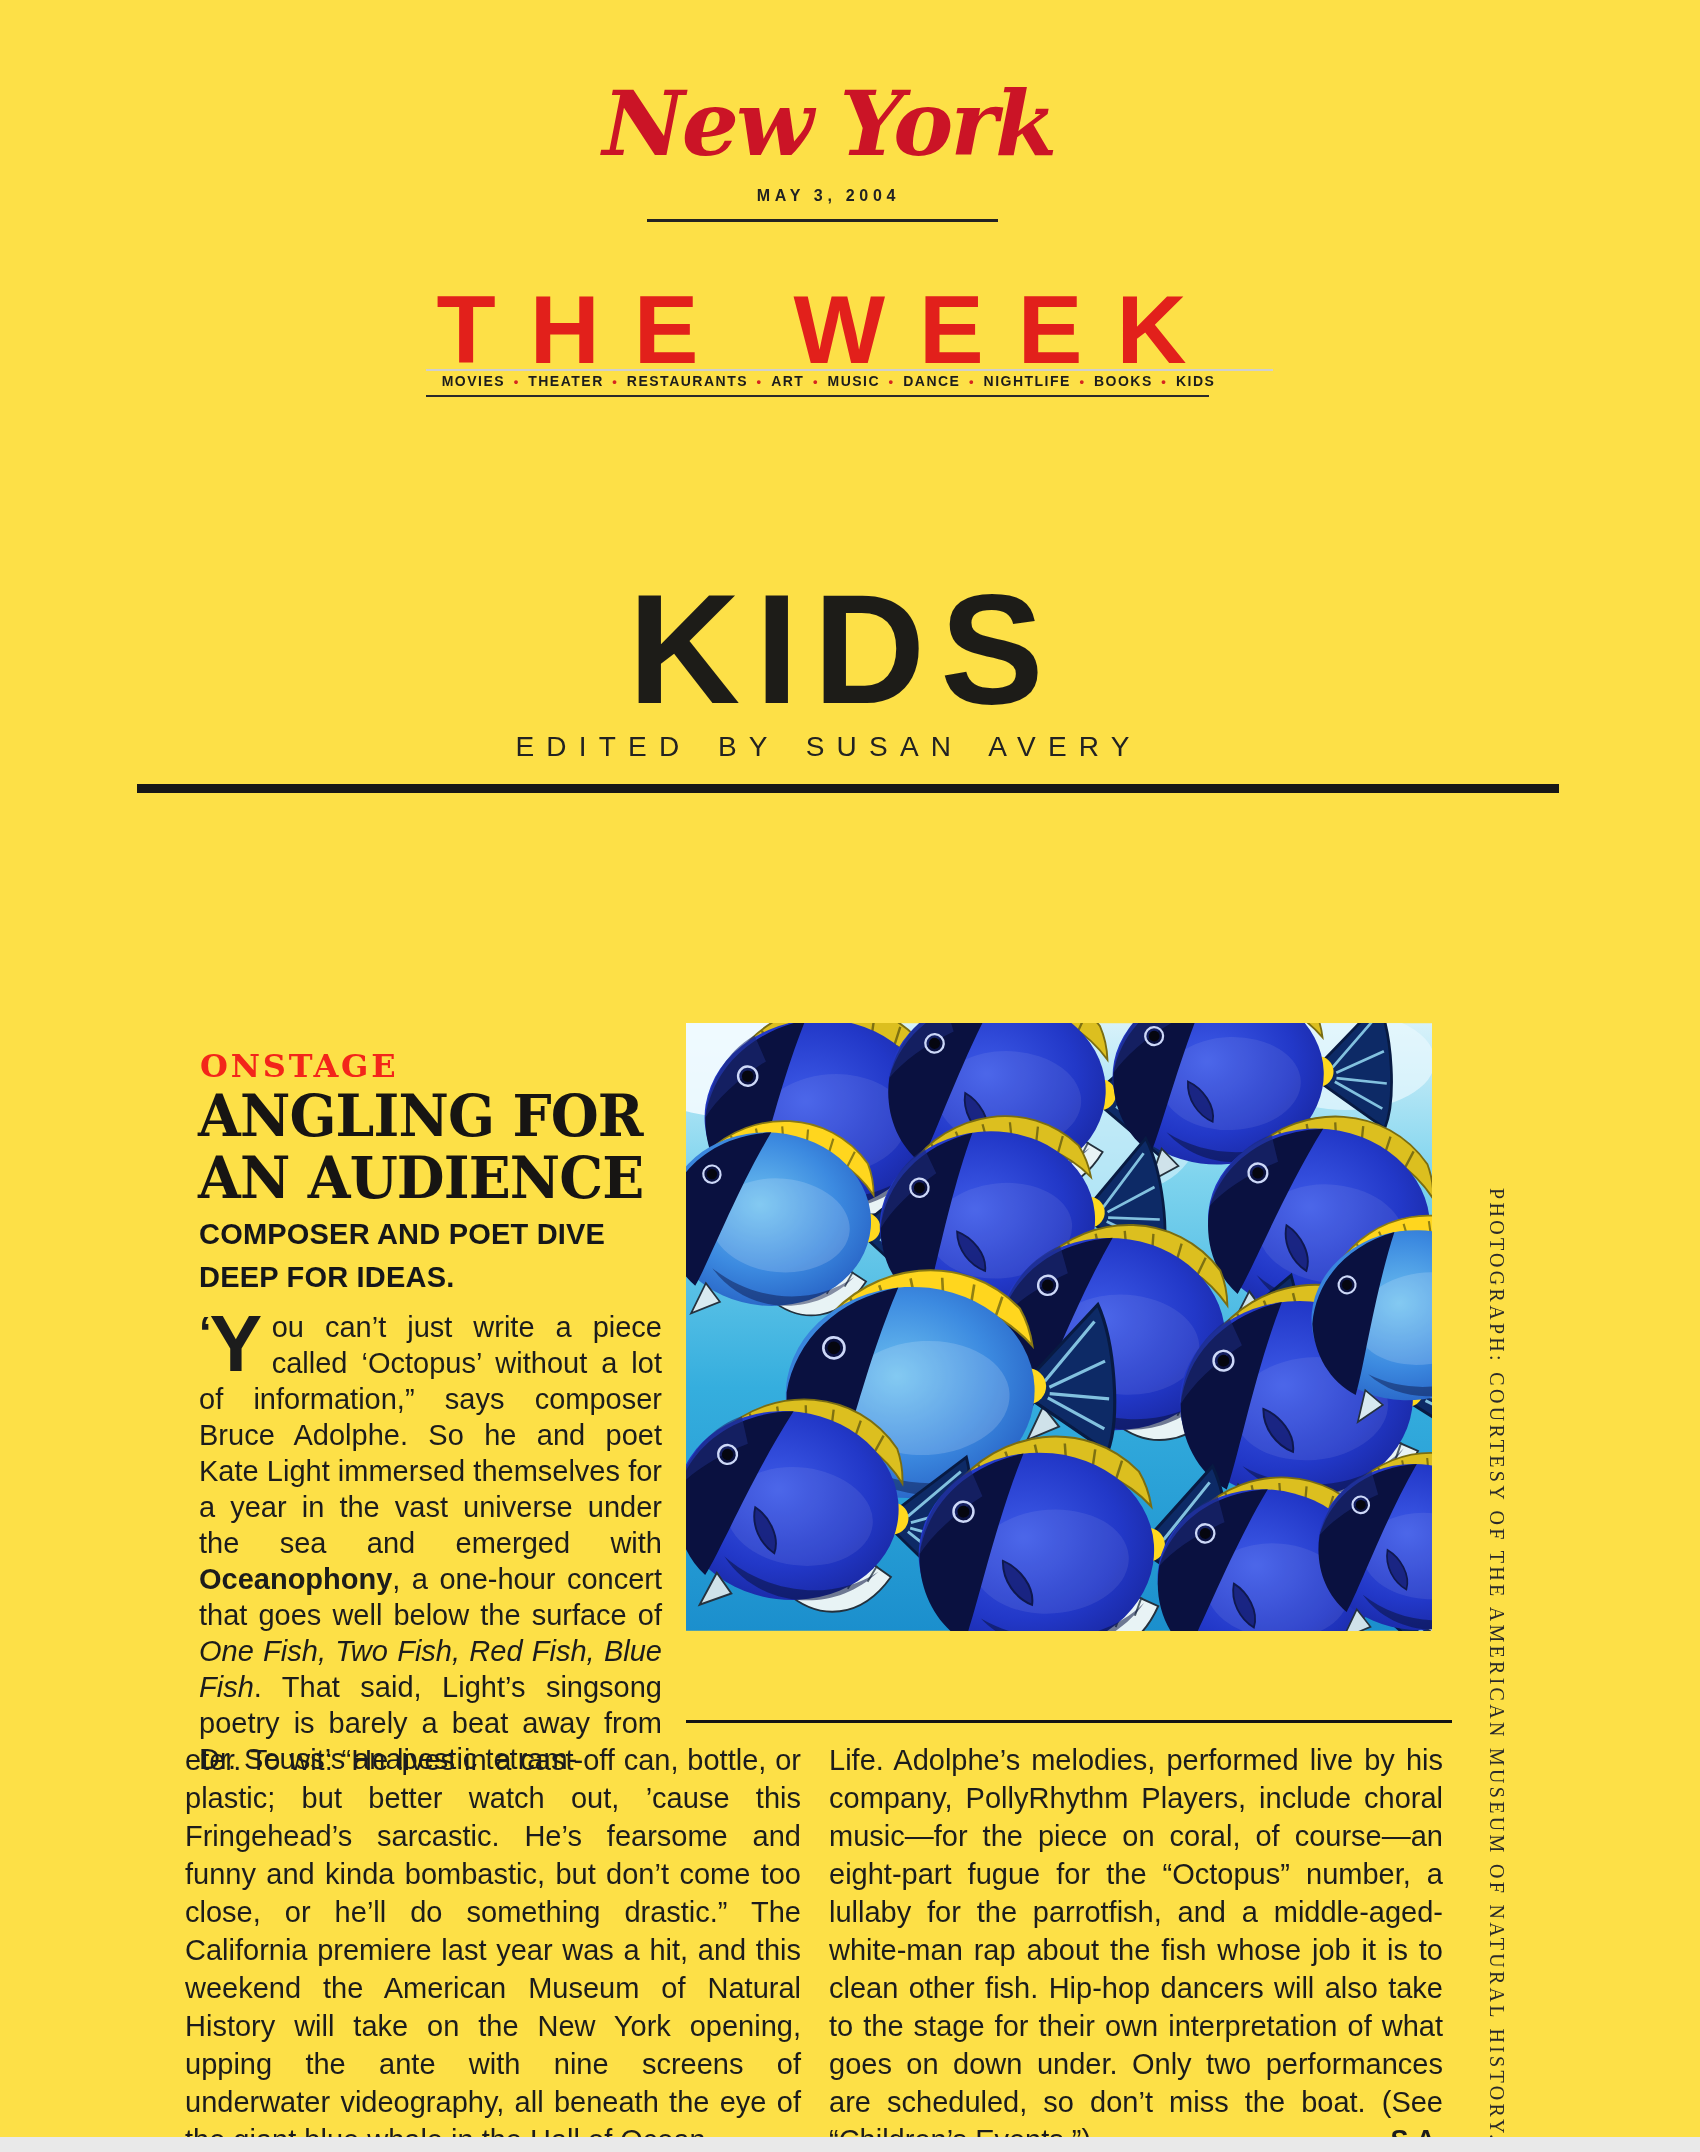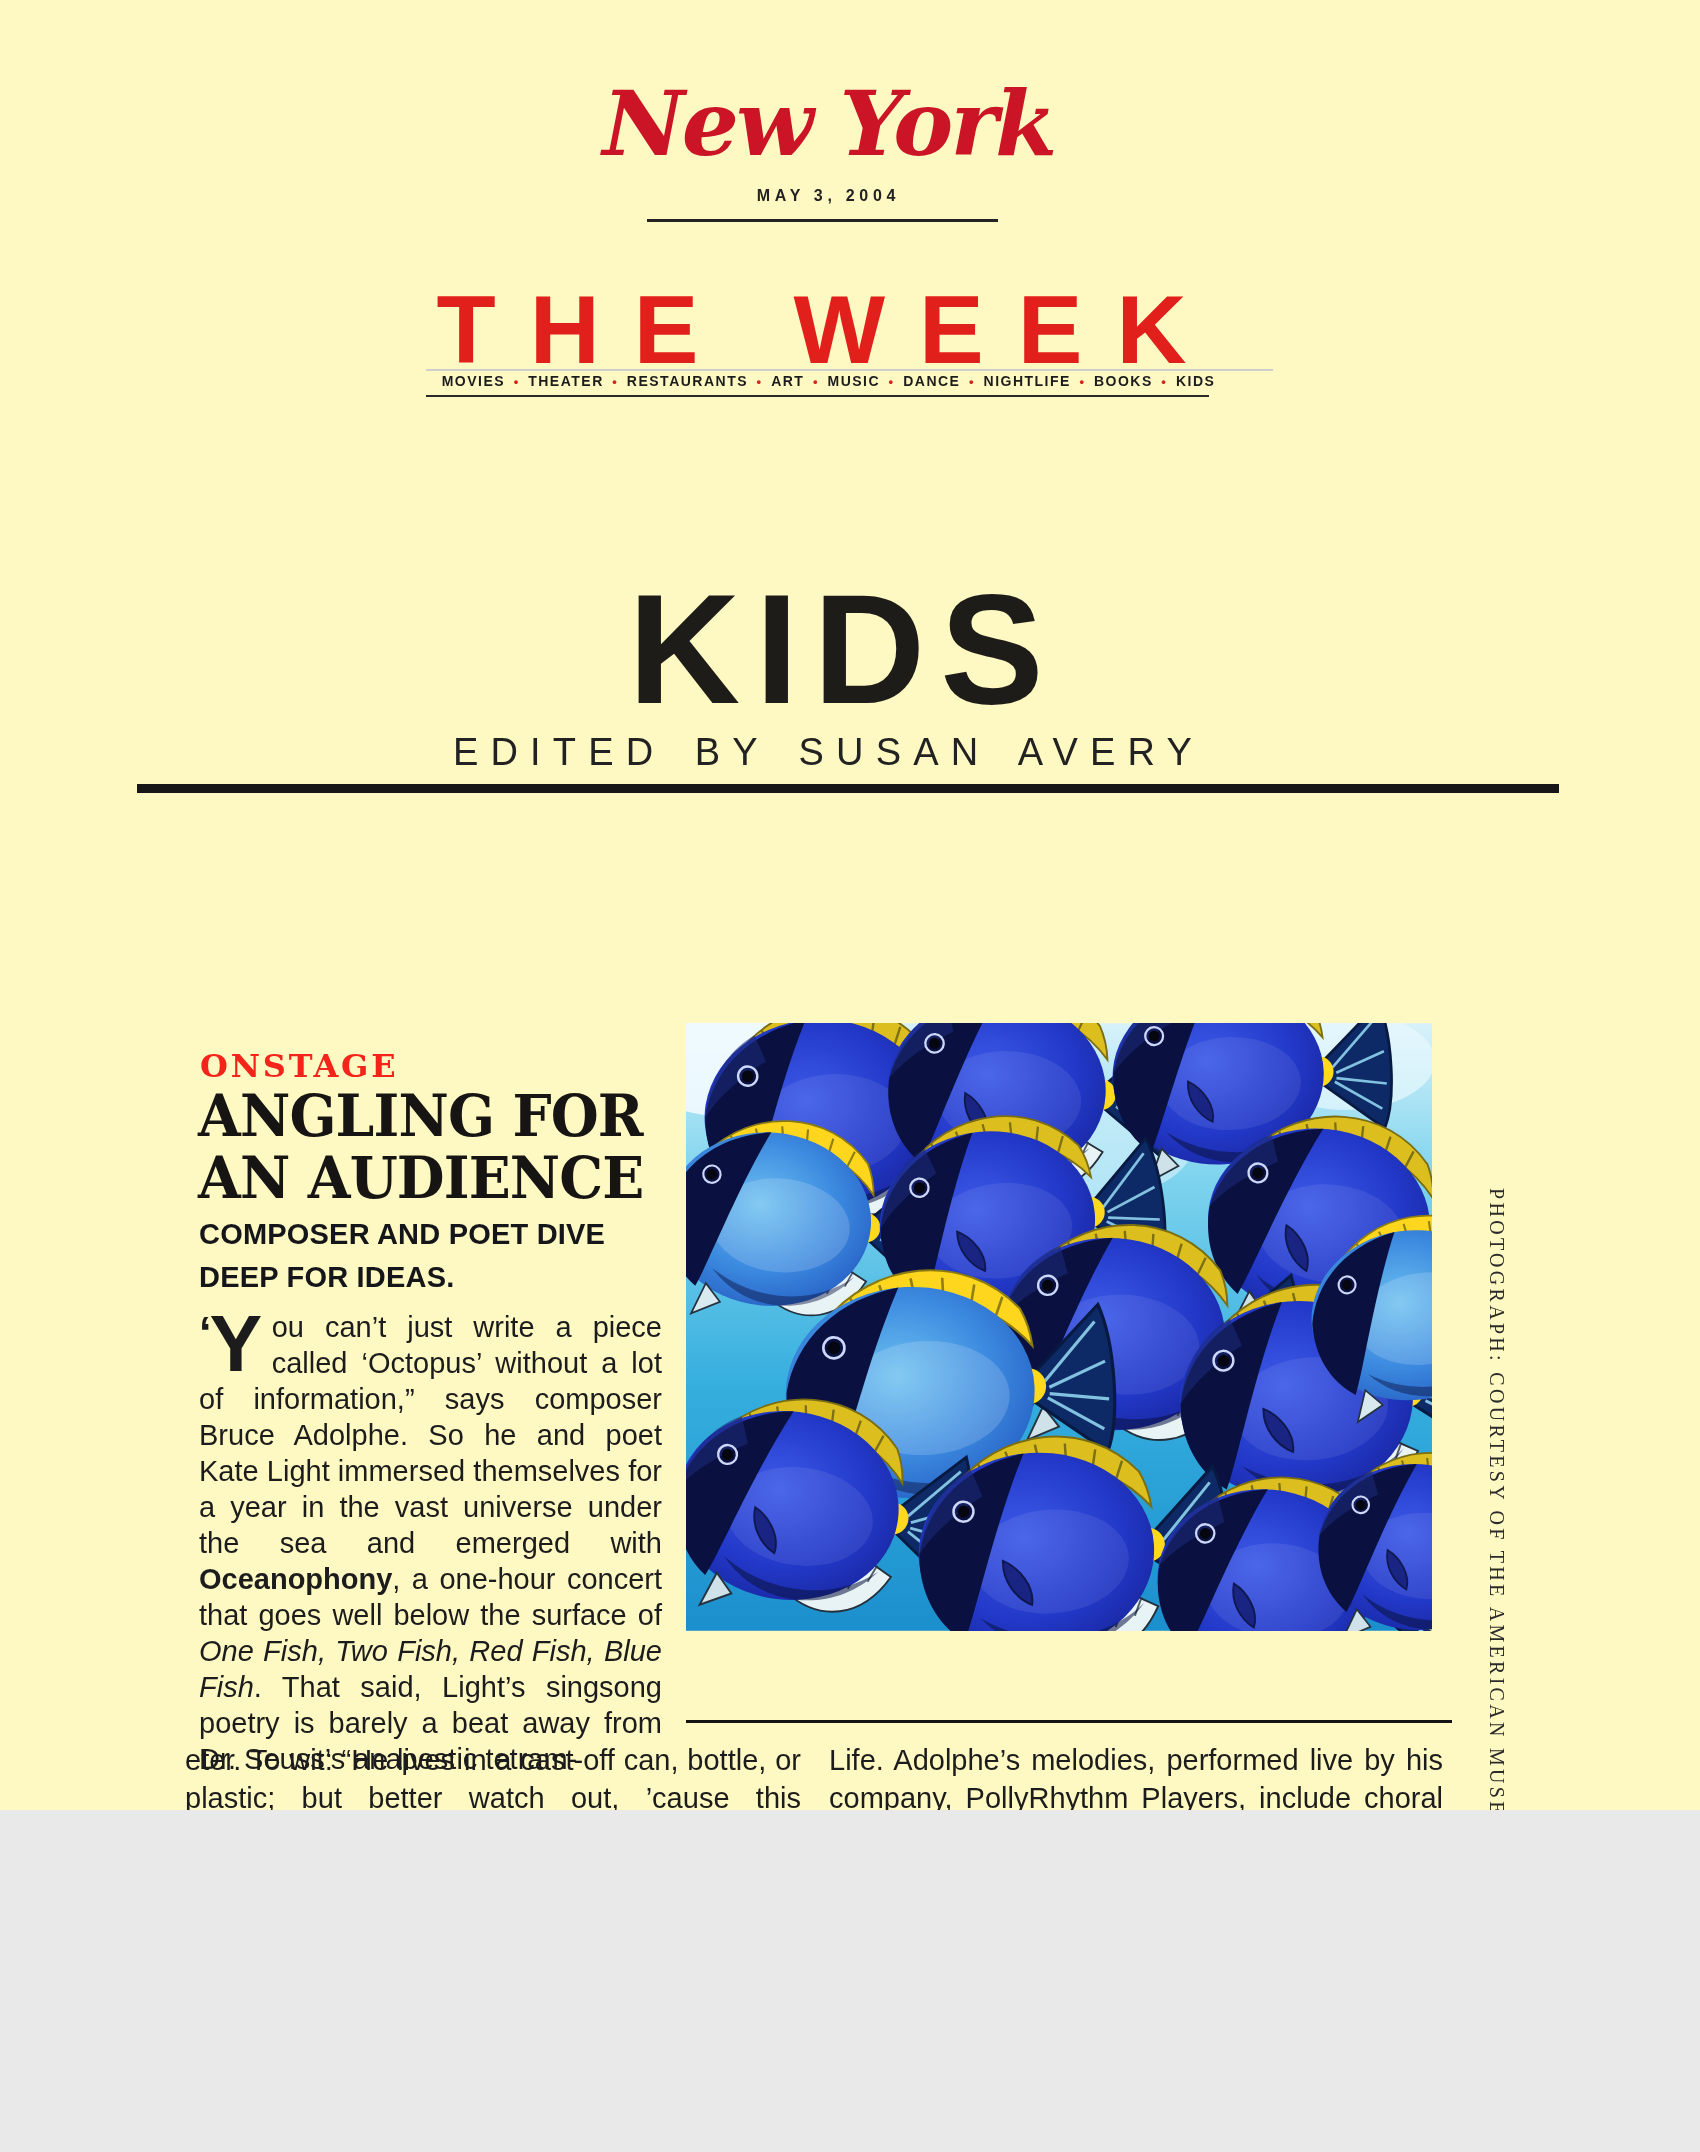--- a/index.html
+++ b/index.html
@@ -1,17 +1,17 @@
 <!DOCTYPE html>
 <html style="font-size:15px"><head>
 <meta charset="utf-8">
 <style>
   html,body{margin:0;padding:0;background:#e9e9e9;}
   .page{
-    position:relative;width:1701px;height:1810px;background:#fef9c3;
+    position:relative;width:1701px;height:2137px;background:#fde047;
     overflow:hidden;font-family:"Liberation Sans",sans-serif;color:#1b1b1b;
   }
   .abs{position:absolute;}
   .centerband{left:0;top:0;width:1657px;text-align:center;}
 
   
   .logo{
     top:70px;font-family:"DejaVu Serif",serif;font-style:italic;font-weight:bold;
     font-size:90px;color:#cb1426;letter-spacing:-2.8px;
   }
@@ -21,21 +21,21 @@
     top:274px;color:#e2201b;font-weight:bold;font-size:97px;letter-spacing:34px;
     white-space:nowrap;
   }
   .week-hairline{left:426px;top:369px;width:847px;height:1.9px;background:#cfcfcf;}
   .categories{top:373px;font-size:14px;font-weight:bold;letter-spacing:1.5px;color:#1c1c1c;white-space:nowrap;}
   .categories .bullet{color:#d6251f;padding:0 8.5px;font-size:13px;}
   .cat-rule{left:426px;top:395px;width:783px;height:1.9px;background:#2a2a2a;}
 
   
   .kids-title{top:561px;font-size:155px;font-weight:bold;letter-spacing:15px;color:#1d1c18;padding-left:15px;}
-  .edited-by{top:731px;font-size:38px;letter-spacing:12.2px;word-spacing:6.6px;color:#222;}
+  .edited-by{top:731px;font-size:28px;letter-spacing:12.2px;word-spacing:6.6px;color:#222;}
   .thick-rule{left:137px;top:784px;width:1422px;height:8.5px;background:#171717;}
 
   
   .kicker{
     left:200px;top:1047px;font-family:"DejaVu Serif",serif;font-weight:bold;
     font-size:32px;letter-spacing:2.8px;color:#f3251a;
   }
   .headline{
     left:198px;top:1085px;font-family:"DejaVu Serif",serif;font-weight:bold;
     font-size:58px;line-height:62px;color:#171513;letter-spacing:-0.9px;

